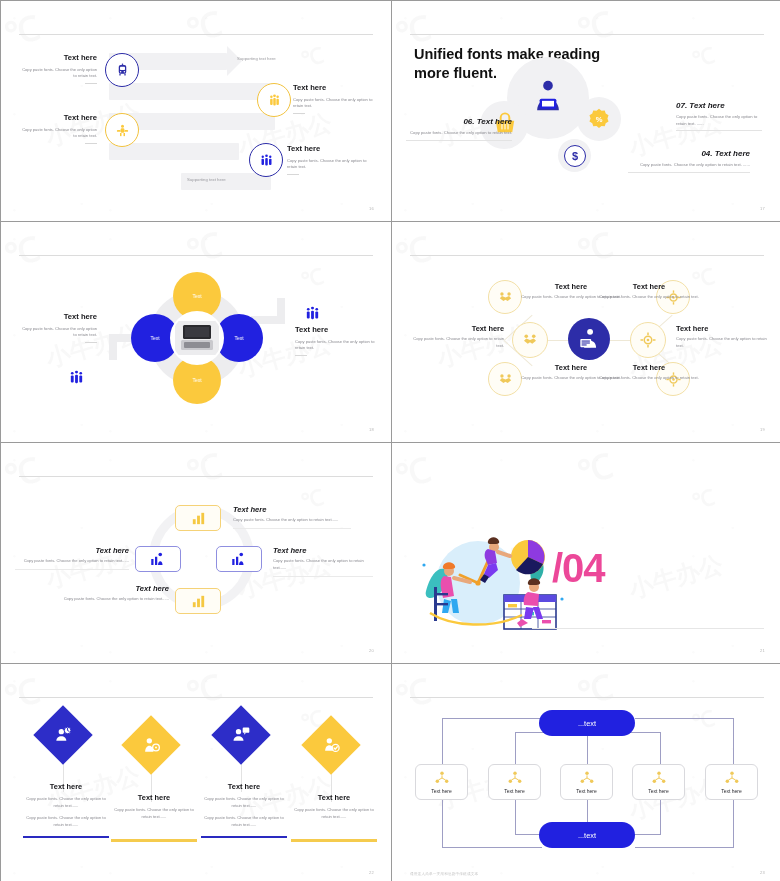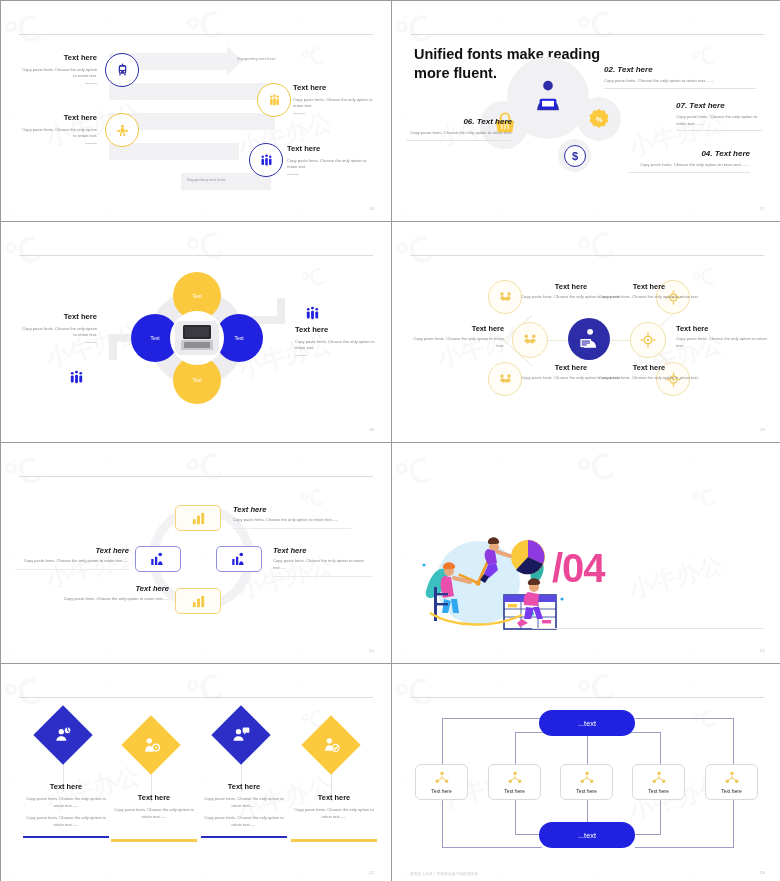--- a/index.html
+++ b/index.html
@@ -358,25 +358,20 @@
     </div>
 
     <div class="icn-dollar">$</div>
 
     <div class="lbl" style="left:14px; top:116px; width:106px; text-align:right;">
       <div class="num">06. Text here</div>
       <p>Copy paste fonts. Choose the only option to retain text.</p>
       <div class="ln"></div>
     </div>
 
-    <div class="lbl" style="left:212px; top:64px; width:152px;">
-      <div class="num">02. Text here</div>
-      <p>Copy paste fonts. Choose the only option to retain text. ......</p>
-      <div class="ln"></div>
-    </div>
 
     <div class="lbl" style="left:284px; top:100px; width:86px;">
       <div class="num">07. Text here</div>
       <p>Copy paste fonts. Choose the only option to retain text. ......</p>
       <div class="ln"></div>
     </div>
 
     <div class="lbl" style="left:236px; top:148px; width:122px;text-align:right;">
       <div class="num">04. Text here</div>
       <p>Copy paste fonts. Choose the only option to retain text. ......</p>

